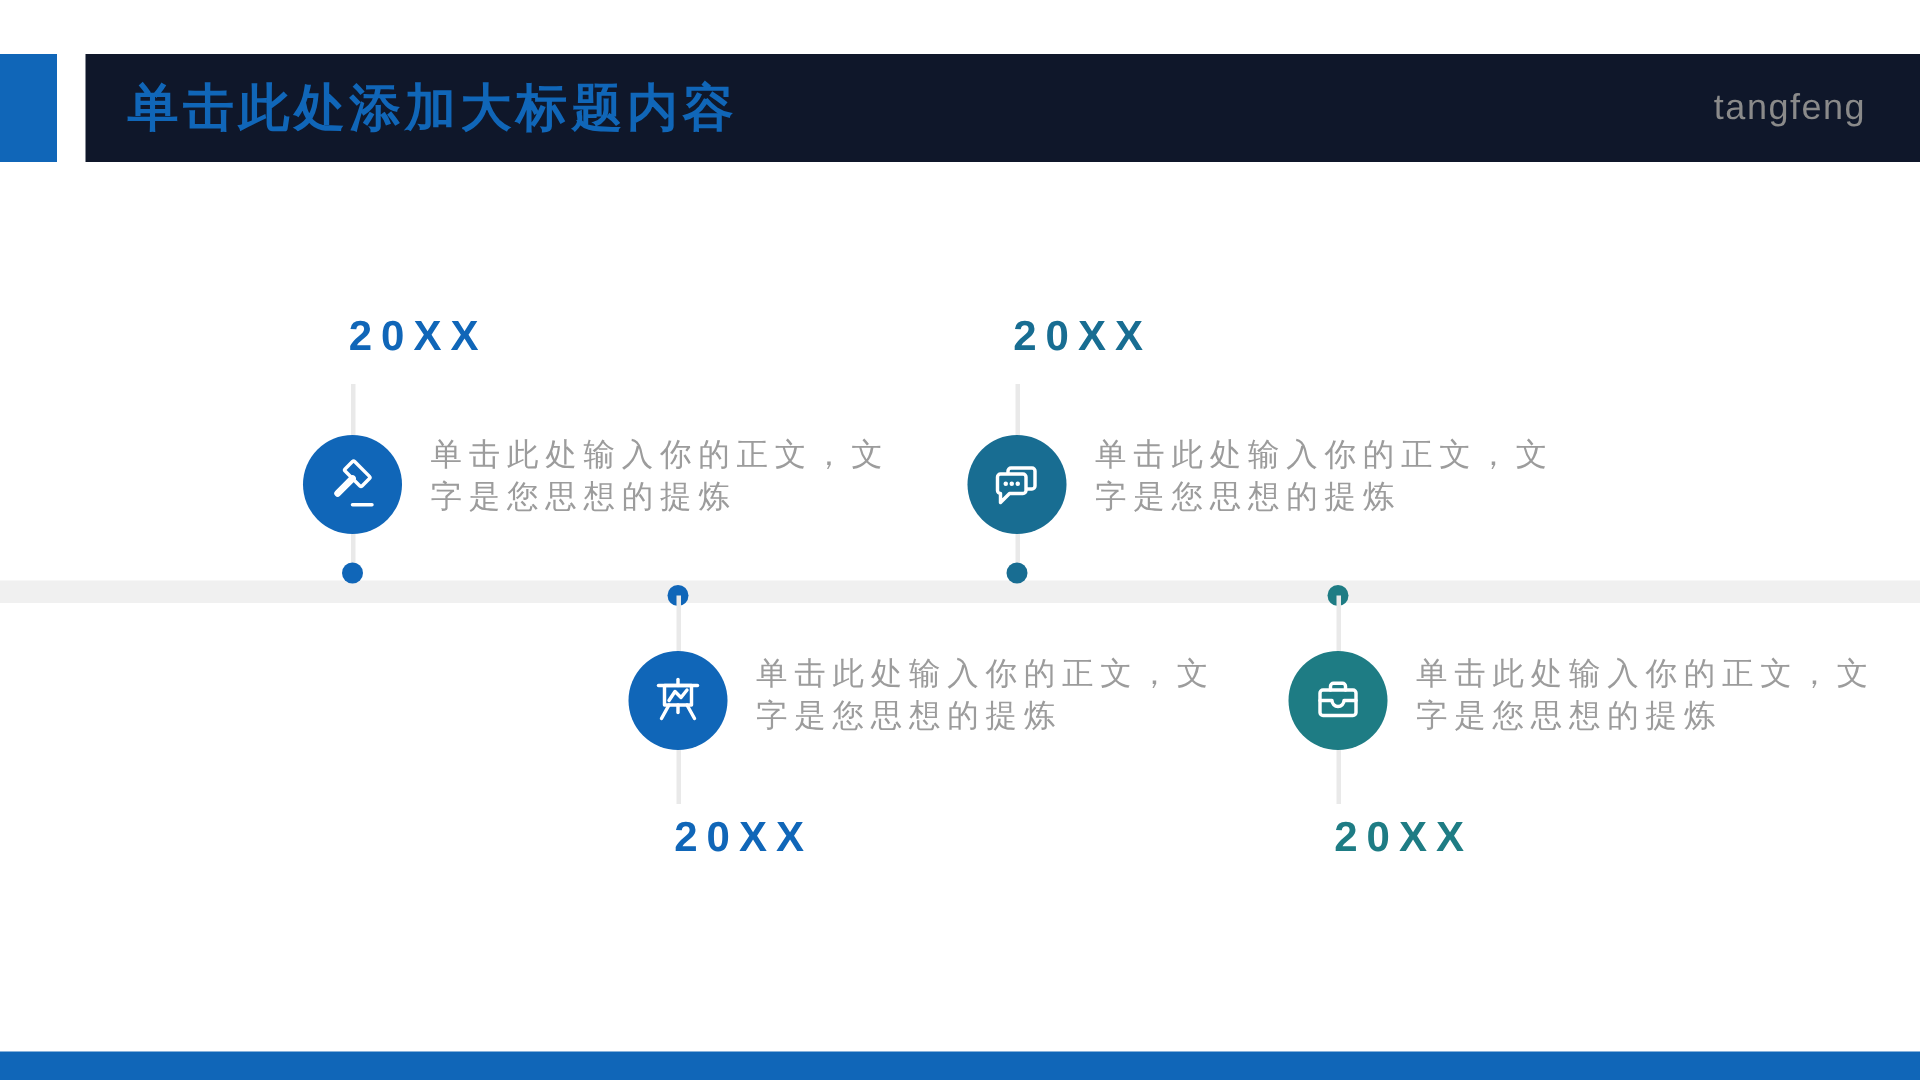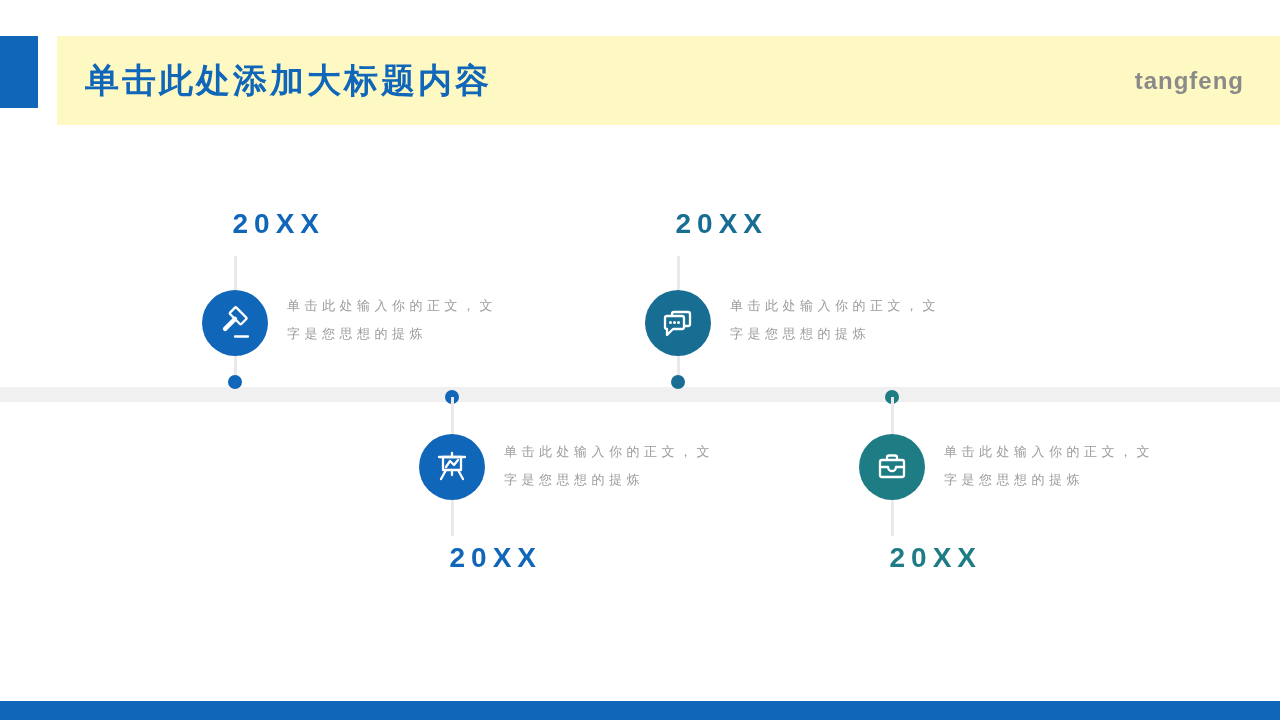--- a/index.html
+++ b/index.html
@@ -8,30 +8,30 @@
     position:relative; overflow:hidden; background:#ffffff;
     font-family:"Liberation Sans","DejaVu Sans",sans-serif;
   }
 
   
   .header-accent {
     position:absolute; left:0; top:36px; width:38px; height:72px;
     background:#1066b8;
   }
   .header-bar {
-    position:absolute; left:57px; right:0; top:36px; height:89px;
-    background:#fef9c3; display:flex; align-items:center;
+    position:absolute; left:57px; right:0; top:36px; height:72px;
+    background:#0f172a; display:flex; align-items:center;
     padding:0 36px 0 28px;
   }
   .slide-title {
     color:#1066b8; font-size:34px; font-weight:bold; letter-spacing:3px;
     white-space:nowrap;
   }
   .brand {
-    margin-left:auto; color:#8a8a8a; font-size:24px; font-weight:bold;
+    margin-left:auto; color:#8a8a8a; font-size:24px; font-weight:normal;
     letter-spacing:1px;
   }
 
   
   .timeline-band {
     position:absolute; left:0; top:387px; width:1280px; height:15px;
     background:#f0f0f0;
   }
   .bottom-bar {
     position:absolute; left:0; top:701px; width:1280px; height:19px;
@@ -59,22 +59,23 @@
     border-radius:50%; background:var(--c);
     display:flex; align-items:center; justify-content:center;
   }
   .ms .circle svg { width:40px; height:40px; }
   .ms .tdot {
     position:absolute; left:calc(var(--cx) - 7px); width:14px; height:14px;
     border-radius:50%; background:var(--c);
   }
   .ms .body-text {
     position:absolute; left:calc(var(--cx) + 52px); width:290px;
-    color:#9c9c9c; font-size:13px; letter-spacing:4.5px; line-height:28px;
+    color:#9c9c9c; font-size:21px; letter-spacing:4.5px; line-height:28px;
     white-space:nowrap;
+    font-family:Liberation Mono, monospace;
   }
 
   
   .ms.above .year      { top:208px; }
   .ms.above .connector { top:256px; height:126px; }
   .ms.above .circle    { top:290px; }
   .ms.above .tdot      { top:375px; }
   .ms.above .body-text { top:292px; }
 
   

